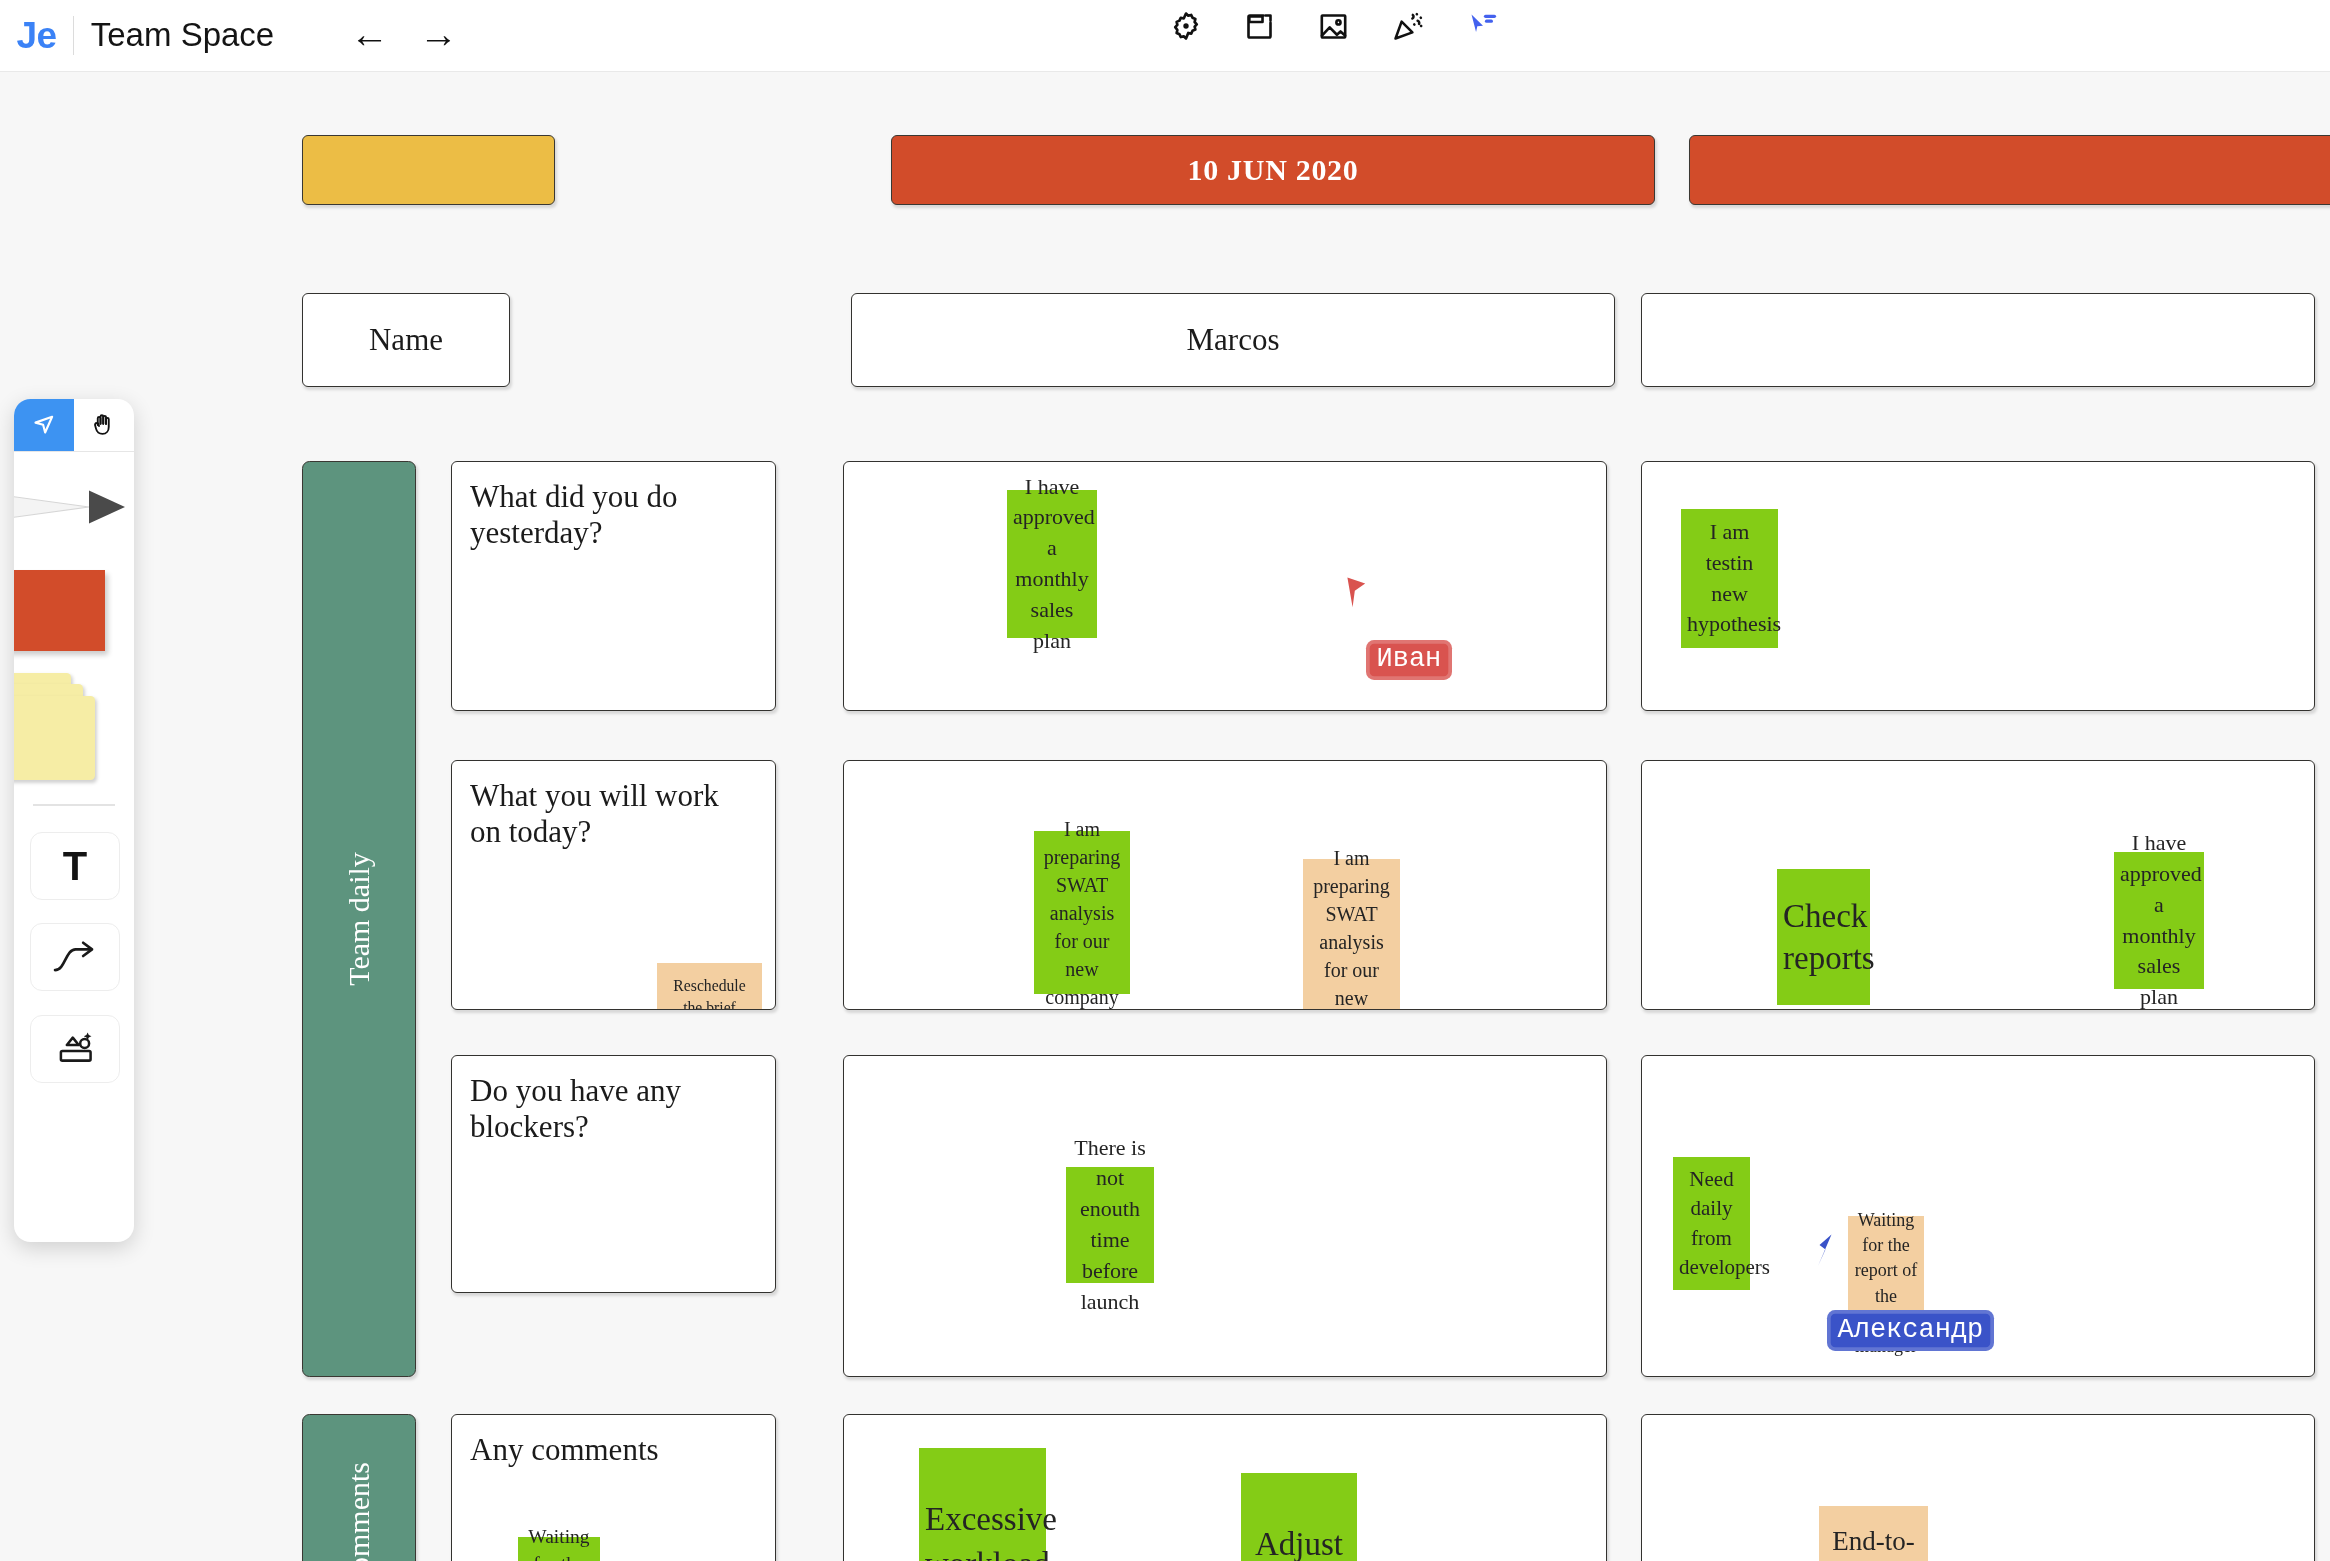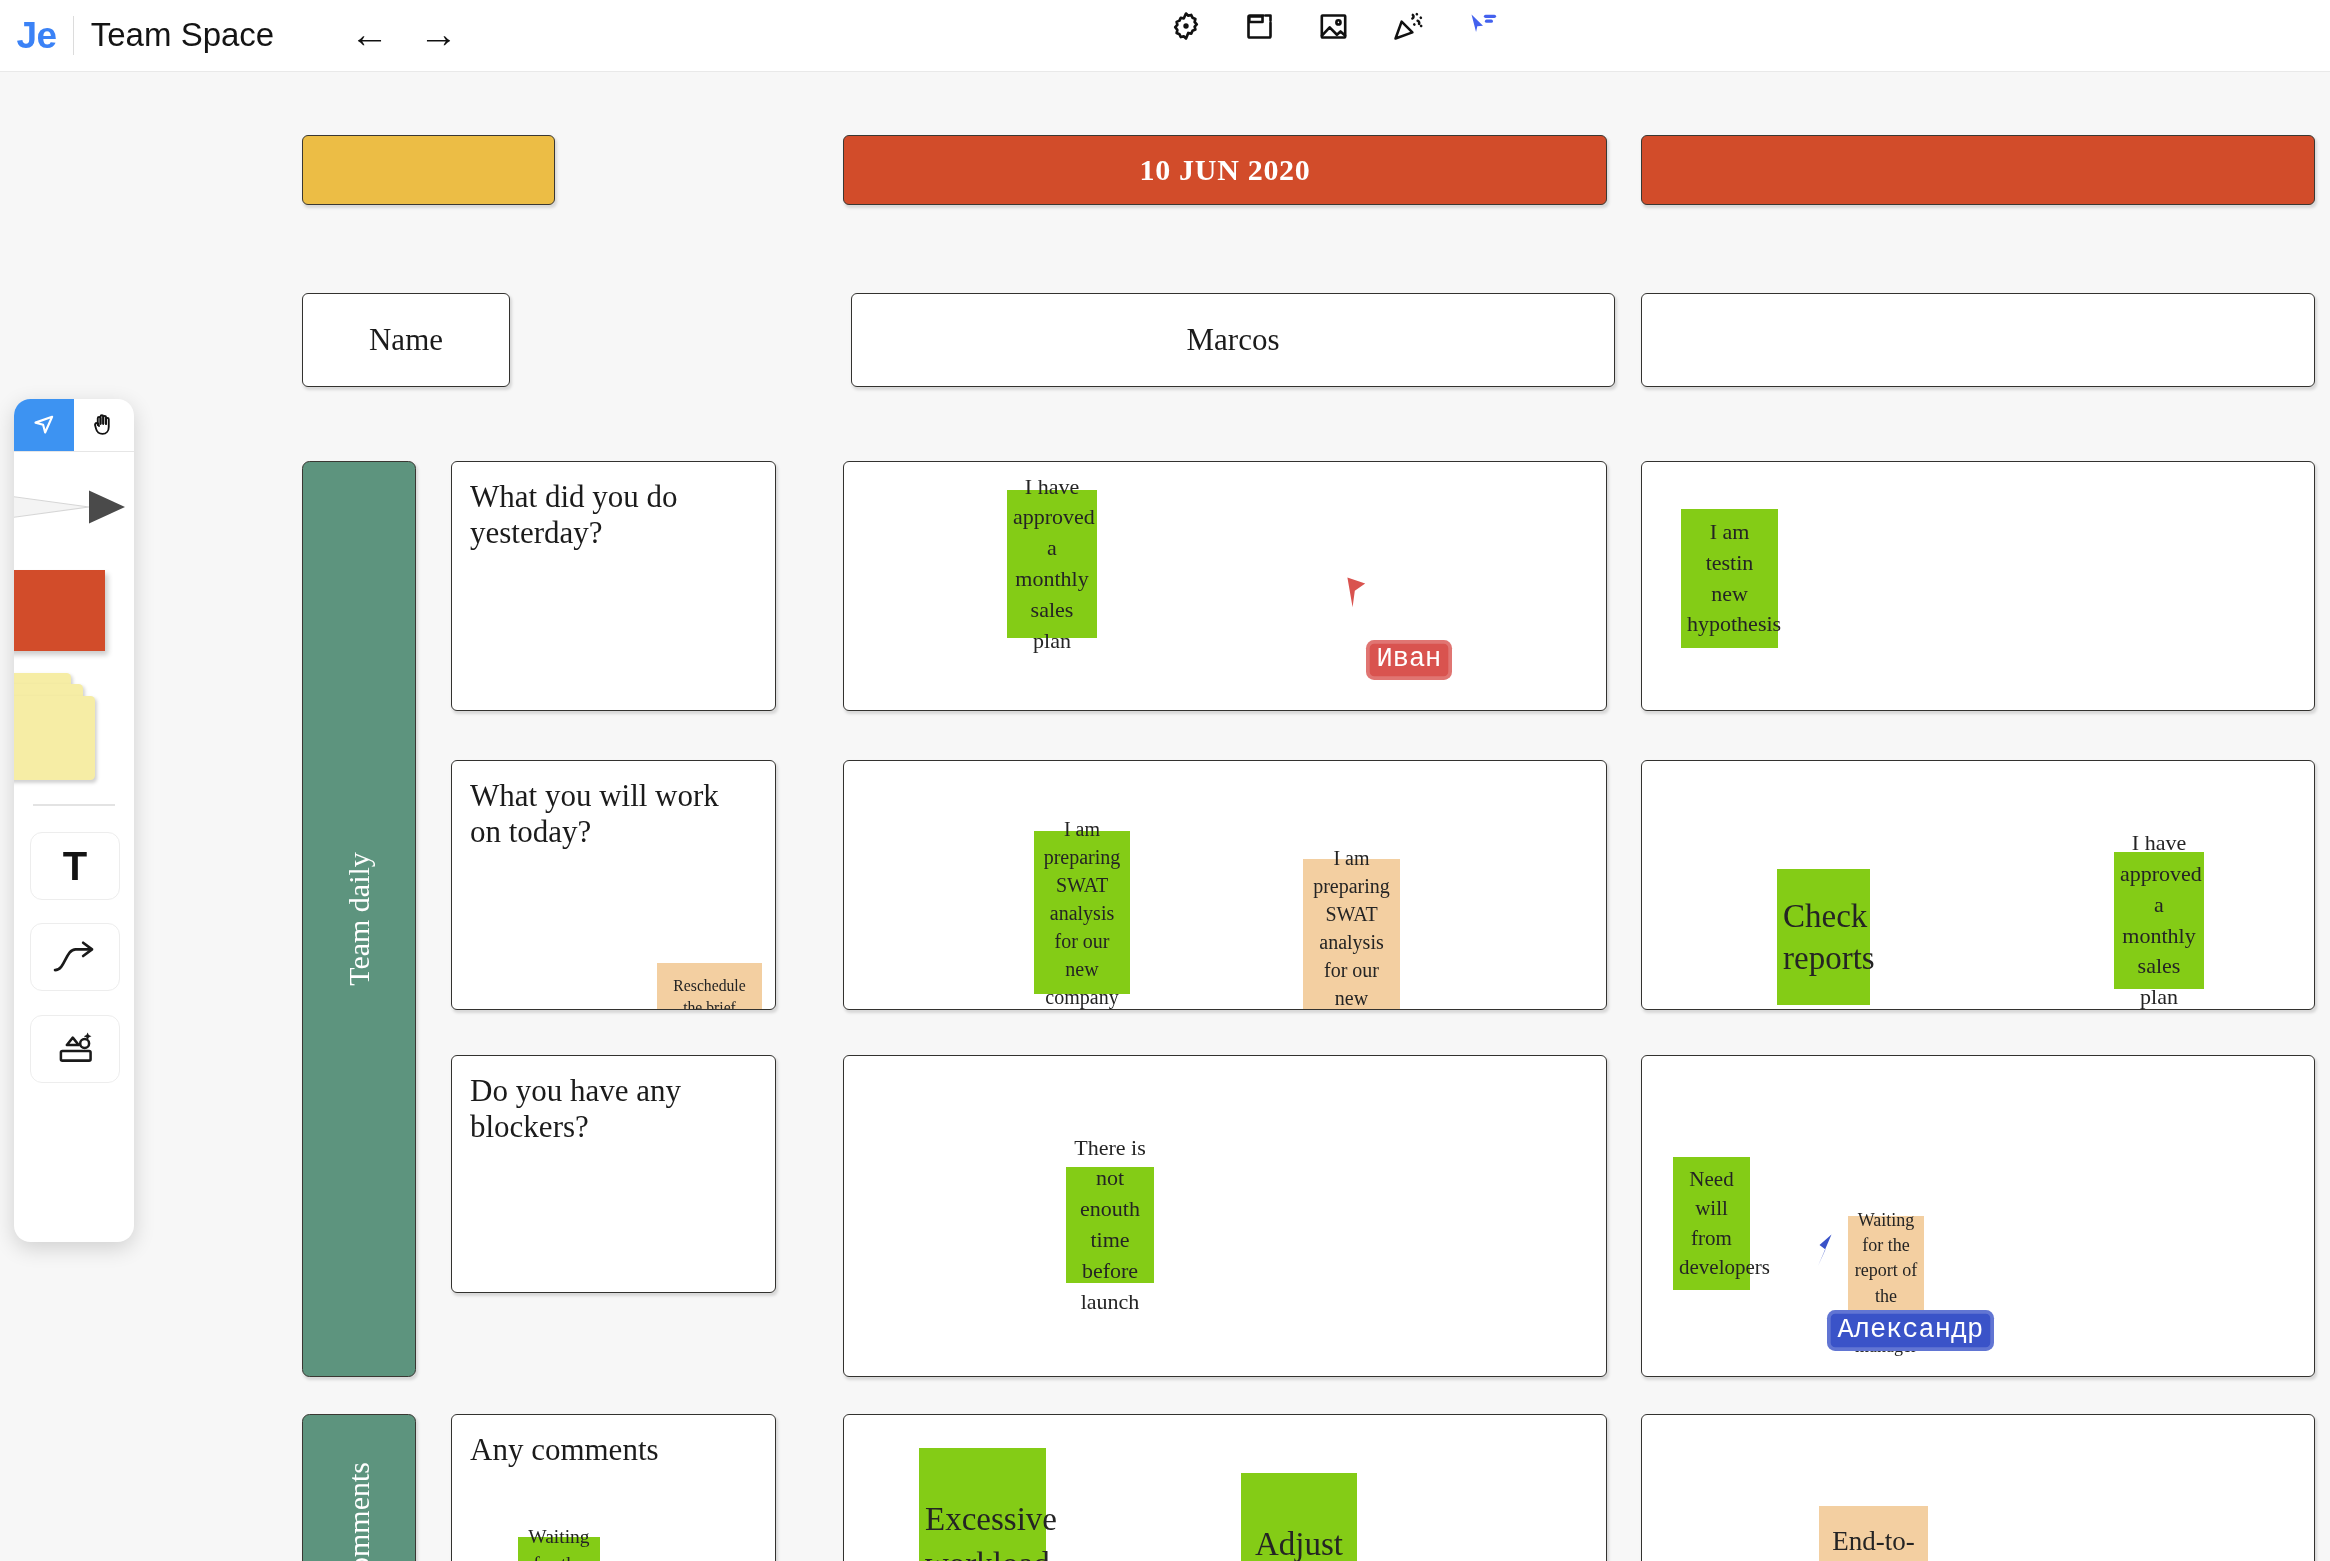--- a/index.html
+++ b/index.html
@@ -41,21 +41,21 @@
   
   #board{position:absolute;left:0;top:71px;width:2330px;height:1490px;background:#f7f7f7;}
 
   .cell{
     position:absolute;box-sizing:border-box;background:#ffffff;
     border:1.5px solid #33322f;border-radius:6px;
     box-shadow:1.5px 2.2px 3px rgba(0,0,0,.13);
     overflow:hidden;
   }
   .hdr-yellow{background:#ecbd45;border:1.5px solid #3a3833;}
-  .hdr-red{background:#d24c2a;border:1.5px solid #3a3833;}
+  .hdr-red{background:#d24c2a;border:1.5px solid #3a3833;margin-left:48px;}
   .hdr-title{
     position:absolute;left:0;right:0;top:50%;transform:translateY(-50%);
     text-align:center;color:#ffffff;font-family:"Liberation Serif", serif;
     font-size:30px;font-weight:bold;letter-spacing:0.7px;
   }
   .name-cell-text{
     position:absolute;left:0;right:0;top:50%;transform:translateY(-50%);
     text-align:center;color:#1b1b1b;font-family:"Liberation Serif", serif;
     font-size:31px;
   }
@@ -271,21 +271,21 @@
   </div>
 
   <div class="cell" style="left:843px;top:984px;width:764px;height:322px;">
     <div class="note yellow" style="left:222px;top:111px;width:88px;height:116px;font-size:22px;">
       <span>There is not enouth time before launch</span>
     </div>
   </div>
 
   <div class="cell" style="left:1641px;top:984px;width:674px;height:322px;">
     <div class="note yellow" style="left:31px;top:101px;width:77px;height:133px;font-size:21px;">
-      <span>Need will from developers</span>
+      <span>Need daily from developers</span>
     </div>
     <div class="note orange" style="left:206px;top:160px;width:76px;height:135px;font-size:18px;">
       <span>Waiting for the report of the product manager</span>
     </div>
     <div class="cursor blue" style="left:1671px;top:1240px;position:fixed;">
     </div>
   </div>
 
   <div class="cursor blue" style="left:1812px;top:1162px;">
     <svg class="arrow" width="33" height="45" viewBox="0 0 44 60">

